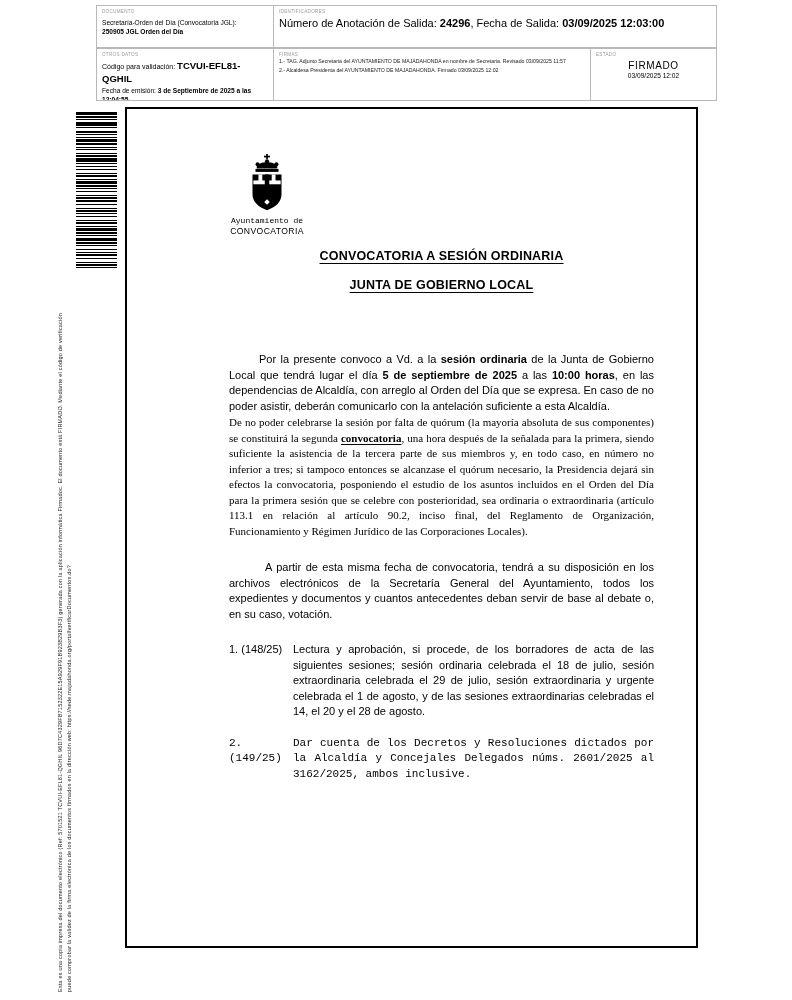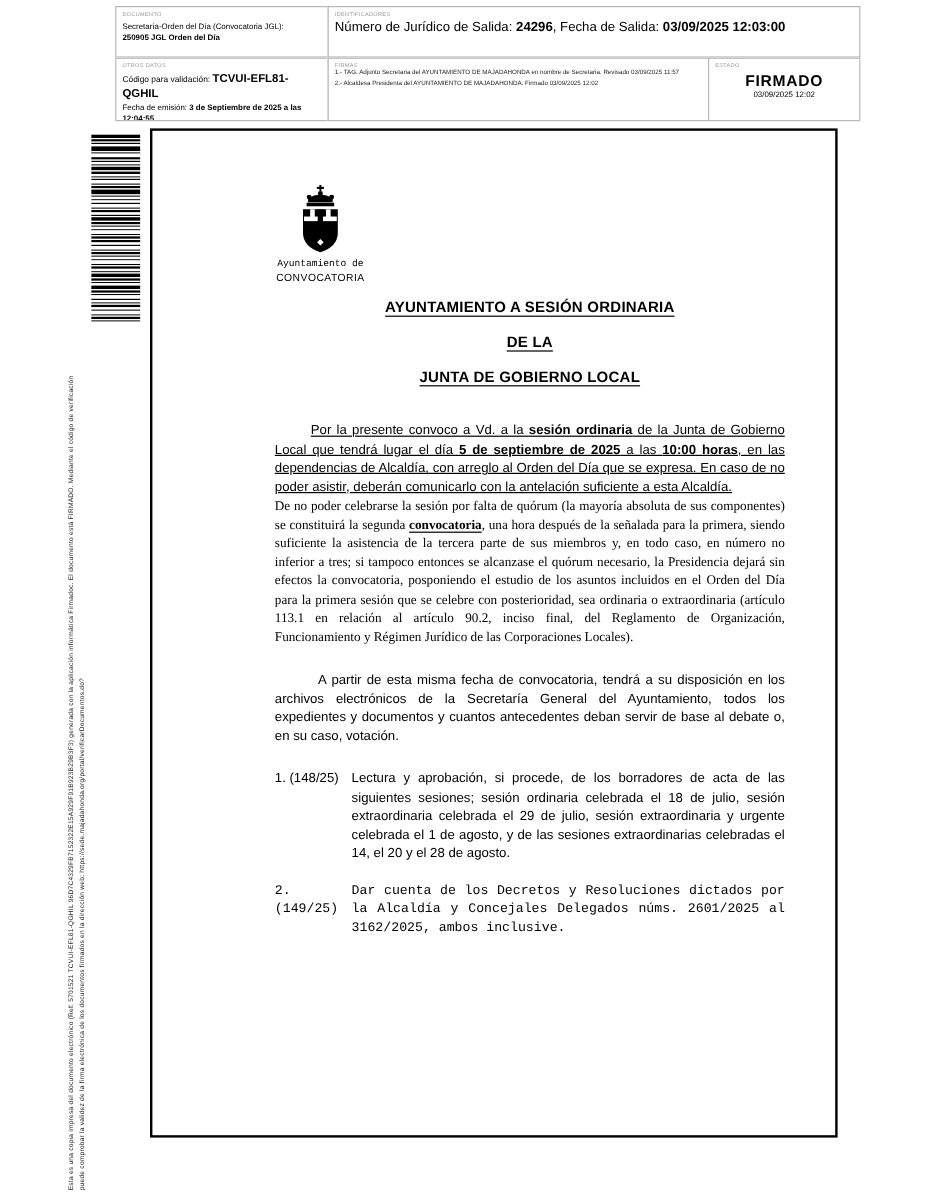--- a/index.html
+++ b/index.html
@@ -27,21 +27,21 @@
 
   .box-otros .l1 { font-size:7px;  line-height:12px; margin-top:2px; }
   .box-otros .l1 .code { font-size:9.5px; font-weight:bold; }
   .box-otros .l2 { font-size:6.6px; line-height:9px; }
 
   .box-firmas .f { font-size:5.2px; line-height:7.5px; color:#222; }
   .box-firmas .f + .f { margin-top:1px; }
 
   .box-estado { text-align:center; }
   .box-estado .lbl { text-align:left; }
-  .box-estado .st  { font-size:13px; font-weight:bold; letter-spacing:.6px; margin-top:2px; }
+  .box-estado .st  { font-size:10px; font-weight:normal; letter-spacing:.6px; margin-top:2px; }
   .box-estado .dt  { font-size:6.6px; margin-top:1px; }
 
   
   .barcode { position:absolute; left:76px; top:112px; width:41px; height:166px; overflow:hidden; }
   .vt {
     position:absolute; bottom:8px; writing-mode:vertical-rl; transform:rotate(180deg);
     font-size:5.5px; letter-spacing:.2px; color:#222; white-space:nowrap; line-height:8px;
   }
   .vt1 { left:56px; }
   .vt2 { left:65px; }
@@ -59,21 +59,21 @@
 
   .titles { position:absolute; top:140px; left:100px; right:40px; text-align:center; }
   .titles .t {
     font-size:12.5px; font-weight:bold; text-decoration:underline;
     text-underline-offset:2.5px; text-decoration-thickness:1.4px; margin-bottom:15px;
     letter-spacing:.2px;
   }
 
   .bodytext { position:absolute; top:243px; left:102px; right:42px;
     font-size:11px; line-height:15.5px; text-align:justify; }
-  .p1 { text-indent:30px;text-decoration:underline; }
+  .p1 { text-indent:30px; }
   .p2 { margin-top:1px;font-family:Liberation Serif, serif; }
   .p3 { margin-top:21px; text-indent:36px; }
   .bu { font-weight:bold; text-decoration:underline; text-underline-offset:2px; }
 
   .orden {
     margin-top:21px; text-align:center; font-size:12px; font-weight:bold;
     text-decoration:underline; text-underline-offset:2.5px; text-decoration-thickness:1.4px;
     letter-spacing:.2px;
   }
 
@@ -88,21 +88,21 @@
 <div class="canvas">
 
   <div class="hbox box-documento">
     <div class="lbl">DOCUMENTO</div>
     <div class="l1">Secretaría-Orden del Día (Convocatoria JGL):</div>
     <div class="l2">250905 JGL Orden del Día</div>
   </div>
 
   <div class="hbox box-ident">
     <div class="lbl">IDENTIFICADORES</div>
-    <div class="txt"><span>Número de Jurídico de Salida: </span><span class="b">24296</span><span>, Fecha de Salida: </span><span class="b">03/09/2025 12:03:00</span></div>
+    <div class="txt"><span>Número de Anotación de Salida: </span><span class="b">24296</span><span>, Fecha de Salida: </span><span class="b">03/09/2025 12:03:00</span></div>
   </div>
 
   <div class="hbox box-otros">
     <div class="lbl">OTROS DATOS</div>
     <div class="l1"><span>Código para validación: </span><span class="code">TCVUI-EFL81-QGHIL</span></div>
     <div class="l2"><span>Fecha de emisión: </span><span class="b">3 de Septiembre de 2025 a las 12:04:55</span></div>
 
   </div>
 
   <div class="hbox box-firmas">
@@ -243,22 +243,21 @@
           <rect x="27.5" y="28" width="5" height="12" fill="#000"></rect>
           <rect x="27.5" y="24" width="5" height="16" fill="#000"></rect>
           <path d="M30 53 l3.2 3.2 l-3.2 3.2 l-3.2 -3.2 z" fill="#fff"></path>
         </svg>
       </span>
       <div class="ln1">Ayuntamiento de</div>
       <div class="ln2">CONVOCATORIA</div>
     </div>
 
     <div class="titles">
-      <div class="t">AYUNTAMIENTO A SESIÓN ORDINARIA</div>
-      <div class="t">DE LA</div>
+      <div class="t">CONVOCATORIA A SESIÓN ORDINARIA</div>
       <div class="t">JUNTA DE GOBIERNO LOCAL</div>
     </div>
 
     <div class="bodytext">
       <p class="p1"><span>Por la presente convoco a Vd. a la </span><span class="b">sesión ordinaria</span><span> de la Junta de Gobierno Local que tendrá lugar el día </span><span class="b">5 de septiembre de 2025</span><span> a las </span><span class="b">10:00 horas</span><span>, en las dependencias de Alcaldía, con arreglo al Orden del Día que se expresa. En caso de no poder asistir, deberán comunicarlo con la antelación suficiente a esta Alcaldía.</span></p>
 
       <p class="p2"><span>De no poder celebrarse la sesión por falta de quórum (la mayoría absoluta de sus componentes) se constituirá la segunda </span><span class="bu">convocatoria</span><span>, una hora después de la señalada para la primera, siendo suficiente la asistencia de la tercera parte de sus miembros y, en todo caso, en número no inferior a tres; si tampoco entonces se alcanzase el quórum necesario, la Presidencia dejará sin efectos la convocatoria, posponiendo el estudio de los asuntos incluidos en el Orden del Día para la primera sesión que se celebre con posterioridad, sea ordinaria o extraordinaria (artículo 113.1 en relación al artículo 90.2, inciso final, del Reglamento de Organización, Funcionamiento y Régimen Jurídico de las Corporaciones Locales).</span></p>
 
       <p class="p3">A partir de esta misma fecha de convocatoria, tendrá a su disposición en los archivos electrónicos de la Secretaría General del Ayuntamiento, todos los expedientes y documentos y cuantos antecedentes deban servir de base al debate o, en su caso, votación.</p>
 

